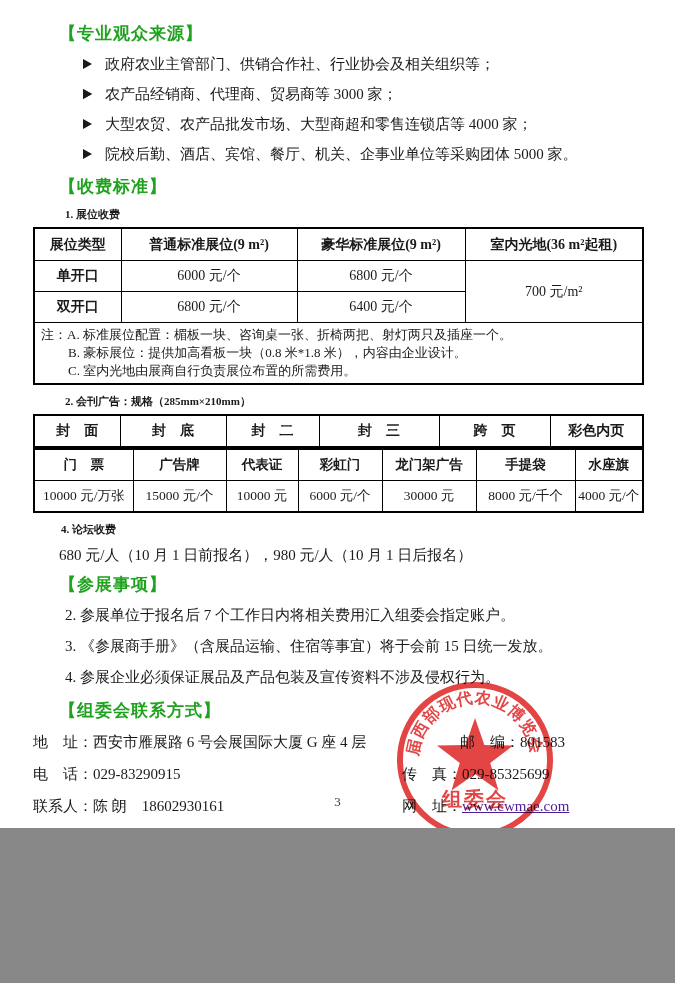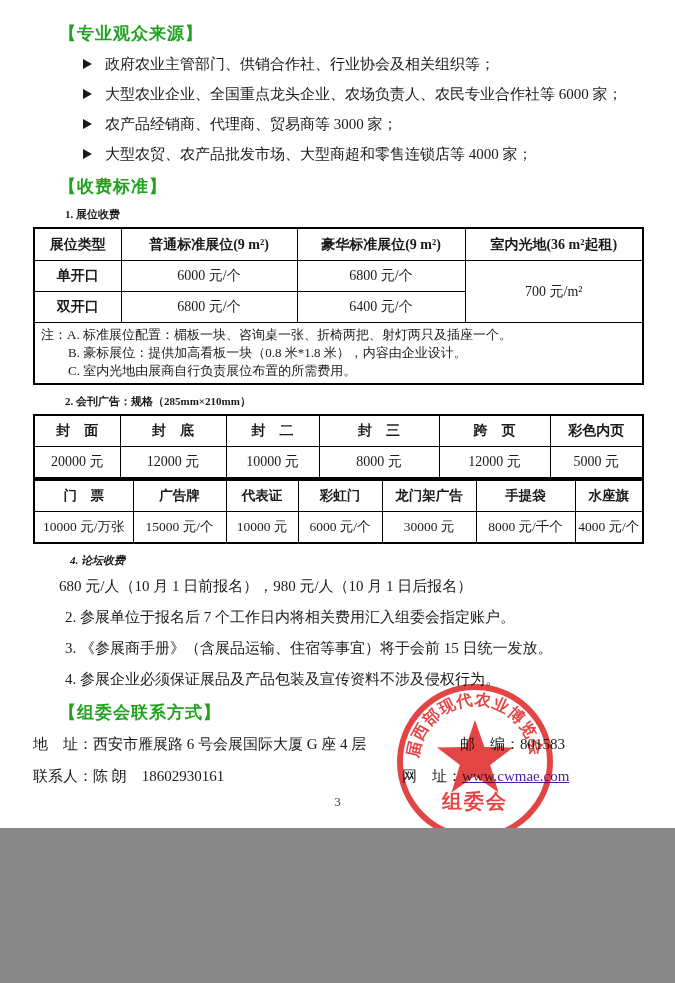--- a/index.html
+++ b/index.html
@@ -35,21 +35,21 @@
     width:0;height:0;
     border-left:9px solid #1a1a1a;
     border-top:5px solid transparent;
     border-bottom:5px solid transparent;
   }
   .sub-h{
     font-weight:bold;
     margin:9px 0 5px 32px;
     font-size:11px;
   }
-  .sub-h.tight{margin-left:37px;font-style:italic;}
+  .sub-h.tight{margin-left:28px;}
   table{
     border-collapse:collapse;
     width:609px;
     table-layout:fixed;
     font-size:14px;
   }
   table, td, th{border:1px solid #000;}
   table{border-width:2px;}
   th{font-weight:bold;padding:0;}
   td,th{text-align:center;height:28px;padding:1px 2px;overflow:hidden;}
@@ -94,23 +94,24 @@
   }
 </style>
 </head>
 <body>
 
 <div class="page">
 
   <div class="green-h">【专业观众来源】</div>
   <ul class="bullets">
     <li><span class="tri"></span><span>政府农业主管部门、供销合作社、行业协会及相关组织等；</span></li>
-    <li><span class="tri"></span><span>大型农业企业、全国重点龙头企业、农场负责人、农民专业合作社等 6000 家；</span></li>
+    <li><span class="tri"></span></li>
     <li><span class="tri"></span><span>农产品经销商、代理商、贸易商等 3000 家；</span></li>
     <li><span class="tri"></span><span>大型农贸、农产品批发市场、大型商超和零售连锁店等 4000 家；</span></li>
+    <li><span class="tri"></span><span>院校后勤、酒店、宾馆、餐厅、机关、企事业单位等采购团体 5000 家。</span></li>
   </ul>
 
   <div class="green-h">【收费标准】</div>
 
   <div class="sub-h">1. 展位收费</div>
   <table class="t1">
     <colgroup>
         <col style="width:87px">
         <col style="width:176px">
         <col style="width:168px">
@@ -155,28 +156,20 @@
         <col style="width:93px">
       </colgroup>
     <tbody>
         <tr>
       <th>封　面</th>
       <th>封　底</th>
       <th>封　二</th>
       <th>封　三</th>
       <th>跨　页</th>
       <th>彩色内页</th>
-    </tr>
-    <tr>
-      <td>20000 元</td>
-      <td>12000 元</td>
-      <td>10000 元</td>
-      <td>8000 元</td>
-      <td>12000 元</td>
-      <td>5000 元</td>
     </tr>
   </tbody>
     </table>
 
   <table style="font-size:13.5px;">
     <colgroup>
         <col style="width:99px">
         <col style="width:93px">
         <col style="width:72px">
         <col style="width:84px">
@@ -202,34 +195,39 @@
       <td>30000 元</td>
       <td>8000 元/千个</td>
       <td>4000 元/个</td>
     </tr>
   </tbody>
     </table>
 
   <div class="sub-h tight">4. 论坛收费</div>
   <div class="forum-text">680 元/人（10 月 1 日前报名），980 元/人（10 月 1 日后报名）</div>
 
+  <div class="green-h">【参展事项】</div>
   <ol class="num-list">
     <li>2. 参展单位于报名后 7 个工作日内将相关费用汇入组委会指定账户。</li>
     <li>3. 《参展商手册》（含展品运输、住宿等事宜）将于会前 15 日统一发放。</li>
     <li>4. 参展企业必须保证展品及产品包装及宣传资料不涉及侵权行为。</li>
   </ol>
 
   <div class="contact-section">
     <div class="green-h">【组委会联系方式】</div>
 
     <div class="c-row">
       <span>地　址：</span><span>西安市雁展路 6 号会展国际大厦 G 座 4 层</span>
       <span class="c-right r1"><span>邮　编：</span><span>801583</span></span>
     </div>
 
+    <div class="c-row">
+      <span>电　话：</span><span>029-83290915</span>
+      <span class="c-right r2"><span>传　真：</span><span>029-85325699</span></span>
+    </div>
 
     <div class="c-row">
       <span>联系人：</span><span>陈 朗　18602930161</span>
       <span class="c-right r3"><span>网　址：</span><a href="#" class="weblink">www.cwmae.com</a></span>
     </div>
 
     <svg class="stamp" viewBox="0 0 170 170">
       <circle cx="85" cy="85" r="75" fill="none" stroke="#e02b2b" stroke-width="6"></circle>
       <polygon fill="#e02b2b" points="85,43 94.4,70.1 123,70.6 100.2,87.9 108.5,115.4 85,99 61.5,115.4 69.8,87.9 47,70.6 75.6,70.1"></polygon>
       <path id="stamp-arc" d="M 28,85 A 57,57 0 0,1 142,85" fill="none"></path>

